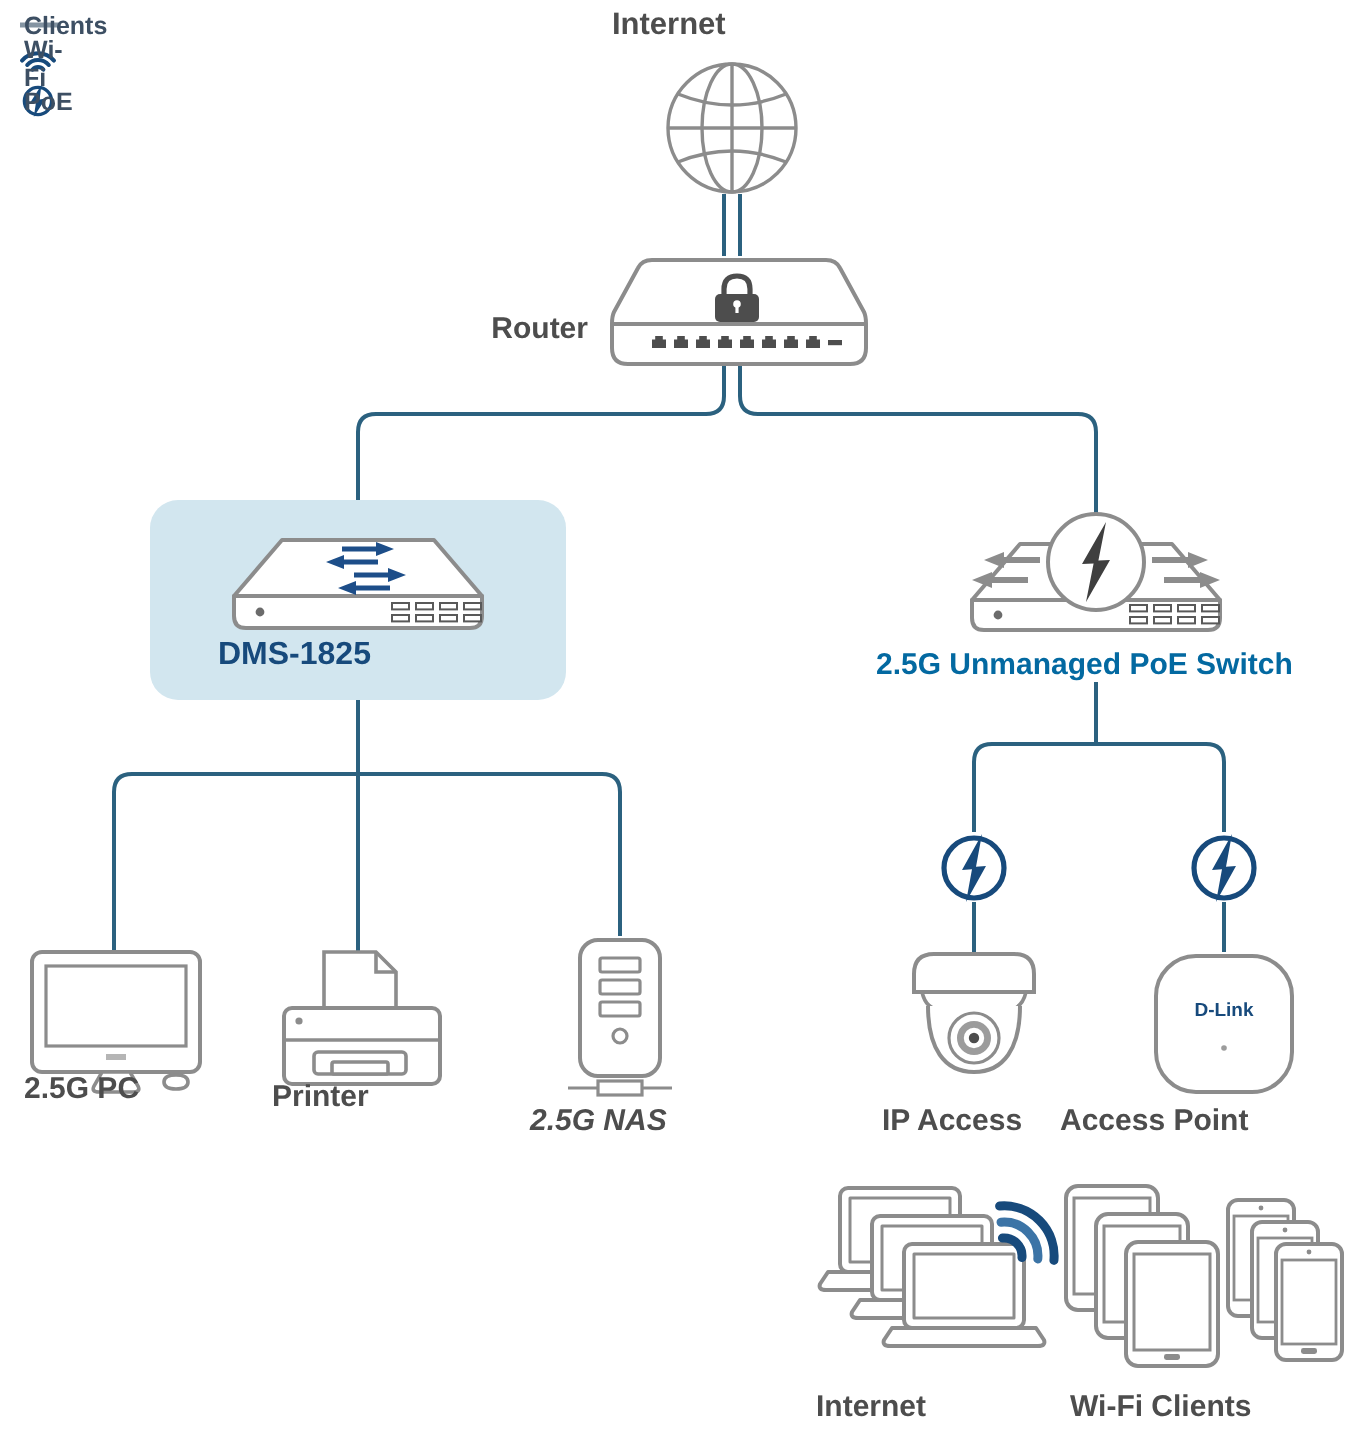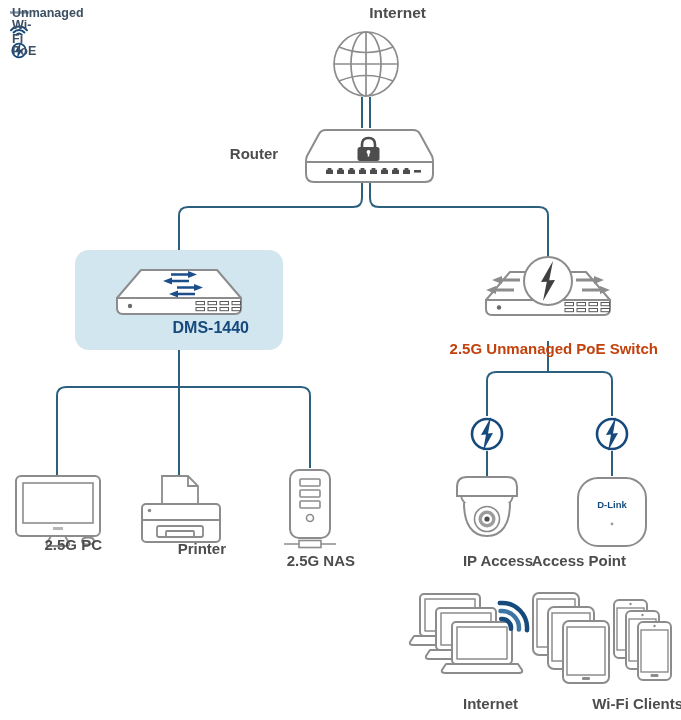--- a/index.html
+++ b/index.html
@@ -1,28 +1,28 @@
 <!DOCTYPE html>
 <html><head>
 <meta charset="utf-8">
 <style>
   html,body{margin:0;padding:0;background:#fff;}
   .canvas{position:relative;width:681px;height:720px;background:#ffffff;overflow:hidden;
           font-family:"Liberation Sans",sans-serif;}
   svg{position:absolute;overflow:visible;}
   .lines{left:0;top:0;}
-  .label{position:absolute;font-weight:700;font-size:15px;color:#4d4d4d;text-align:right;}
+  .label{position:absolute;font-weight:700;font-size:15px;color:#4d4d4d;text-align:left;}
   .label.small{font-size:12.5px;font-weight:700;color:#3d4f63;text-align:left;}
   .internet-label{left:306px;top:4px;width:120px;font-size:15.5px;}
-  .router-label{left:214px;top:145px;width:80px;text-align:center;}
+  .router-label{left:214px;top:156px;width:80px;text-align:right;}
   .dms-label{left:109px;top:319px;width:140px;color:#174a7c;font-size:16px;}
-  .poesw-label{left:438px;top:340px;width:220px;color:#c2410c;}
+  .poesw-label{left:438px;top:324px;width:220px;color:#0369a1;}
   .pc-label{left:12px;top:536px;width:90px;}
   .printer-label{left:136px;top:540px;width:90px;}
-  .nas-label{left:265px;top:552px;width:90px;}
+  .nas-label{left:265px;top:552px;width:90px;font-style:italic;}
   .cam-label{left:441px;top:552px;width:92px;}
   .ap-label{left:530px;top:552px;width:96px;}
   .nb-label{left:408px;top:695px;width:110px;}
   .wc-label{left:535px;top:695px;width:148px;}
   .legend{position:absolute;left:8px;top:3px;}
   .legend-row{display:flex;align-items:center;height:19px;}
   .legend-icon{width:24px;height:19px;position:relative;flex:0 0 24px;}
   .legend-label{margin-left:4px;}
   .hl-box{position:absolute;left:75px;top:250px;width:208px;height:100px;
           background:#d2e6ef;border-radius:14px;}
@@ -44,21 +44,21 @@
       <path d="M548,341 V372 M487,416 V381 Q487,372 496,372 H603 Q612,372 612,381 V416"></path>
       <path d="M487,451 V476 M612,451 V476"></path>
     </g>
   </svg>
 
   <div class="legend">
     <div class="legend-row">
       <svg class="legend-icon" width="24" height="19">
         <line x1="2" y1="9.5" x2="21" y2="9.5" stroke="#8494a2" stroke-width="2.4"></line>
       </svg>
-      <span class="label small legend-label">Unmanaged</span>
+      <span class="label small legend-label">Clients</span>
     </div>
     <div class="legend-row">
       <svg class="legend-icon" width="24" height="19">
         <g transform="translate(11,15)" fill="none" stroke="#174a7c" stroke-width="2" stroke-linecap="round">
           <path d="M-2.7,-2.2 A3.5,3.5 0 0 1 2.7,-2.2"></path>
           <path d="M-5.4,-4.5 A7,7 0 0 1 5.4,-4.5"></path>
           <path d="M-8,-6.7 A10.5,10.5 0 0 1 8,-6.7"></path>
         </g>
       </svg>
       <span class="label small legend-label">Wi-Fi</span>
@@ -127,21 +127,21 @@
       <rect x="111" y="45.5" width="8.5" height="3.2"></rect>
         <rect x="123" y="45.5" width="8.5" height="3.2"></rect>
     </g>
     <g fill="#1d4e89">
       <path transform="translate(62,9)" d="M0,2.2 H17 V0 L26,3.5 L17,7 V4.8 H0 Z"></path>
       <path transform="translate(54,15.5)" d="M26,2.2 H9 V0 L0,3.5 L9,7 V4.8 H26 Z"></path>
       <path transform="translate(68,22)" d="M0,2.2 H17 V0 L26,3.5 L17,7 V4.8 H0 Z"></path>
       <path transform="translate(60,28.5)" d="M26,2.2 H9 V0 L0,3.5 L9,7 V4.8 H26 Z"></path>
     </g>
   </svg>
-  <div class="label dms-label">DMS-1440</div>
+  <div class="label dms-label">DMS-1825</div>
 
   <svg style="left:478px;top:255px;" width="140" height="64">
     <g fill="#fff" stroke="#8c8c8c" stroke-width="2" stroke-linejoin="round">
       <path d="M32,17 L108,17 L132,45 L8,45 Z"></path>
       <path d="M8,45 H132 V54 Q132,60 126,60 H14 Q8,60 8,54 Z"></path>
     </g>
     <circle cx="21" cy="52.5" r="2.2" fill="#6b6b6b"></circle>
     <g fill="#fff" stroke="#595959" stroke-width="1">
       <rect x="87" y="47.5" width="8.5" height="3.2"></rect>
         <rect x="99" y="47.5" width="8.5" height="3.2"></rect>

